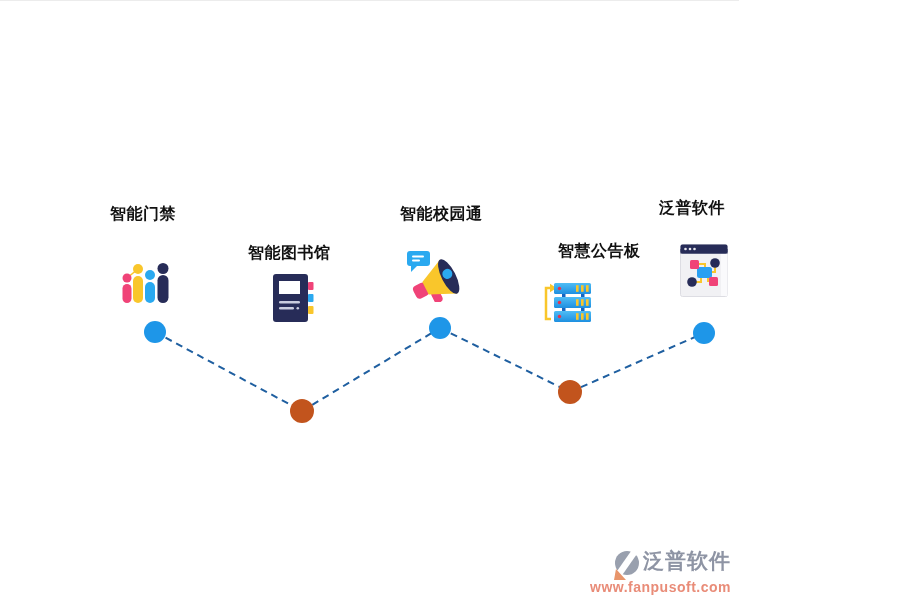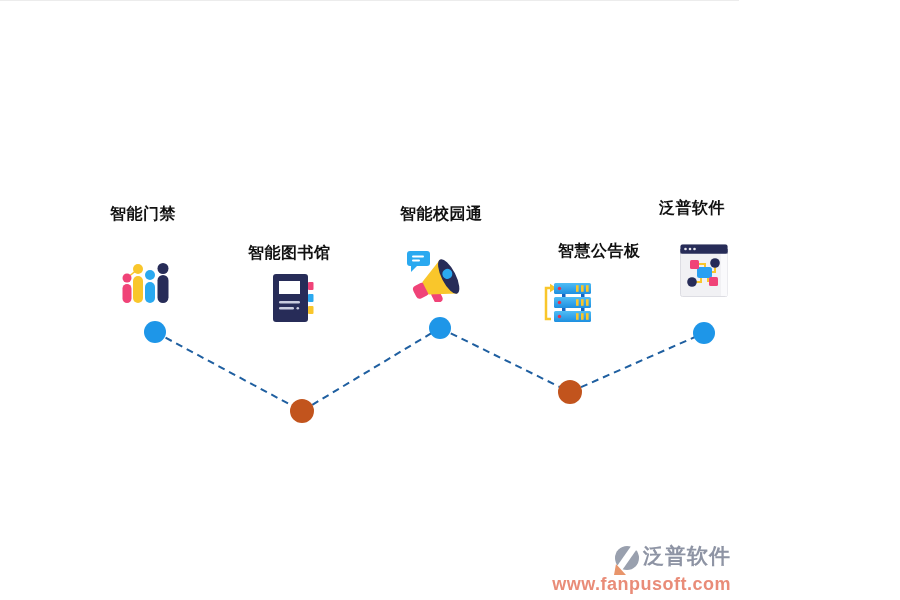--- a/index.html
+++ b/index.html
@@ -44,21 +44,21 @@
     gap: 2px;
   }
   .watermark-brand {
     font-size: 21px;
     font-weight: bold;
     color: #8E94A4;
     letter-spacing: 1px;
     line-height: 1.1;
   }
   .watermark-url {
-    font-size: 18px;
+    font-size: 14px;
     font-weight: bold;
     color: #E98C78;
     letter-spacing: 0.5px;
     margin-top: -1px;
   }
 </style>
 </head>
 <body>
 
 <div class="canvas">

